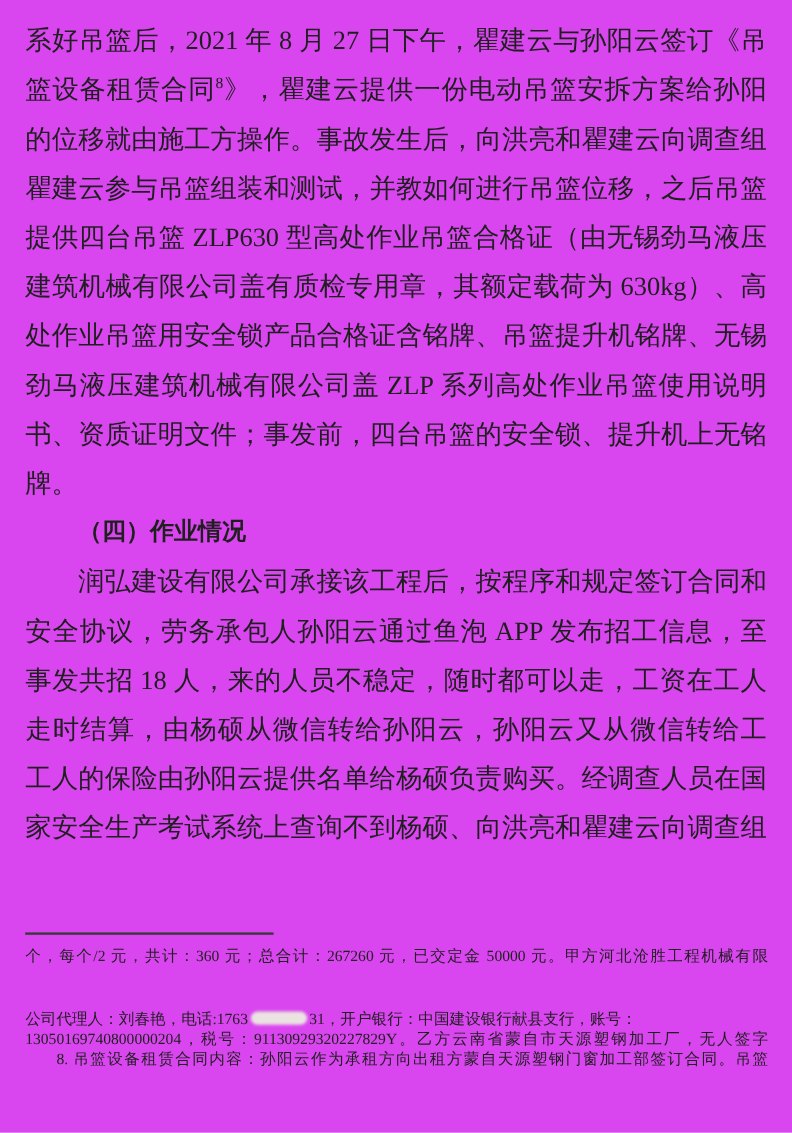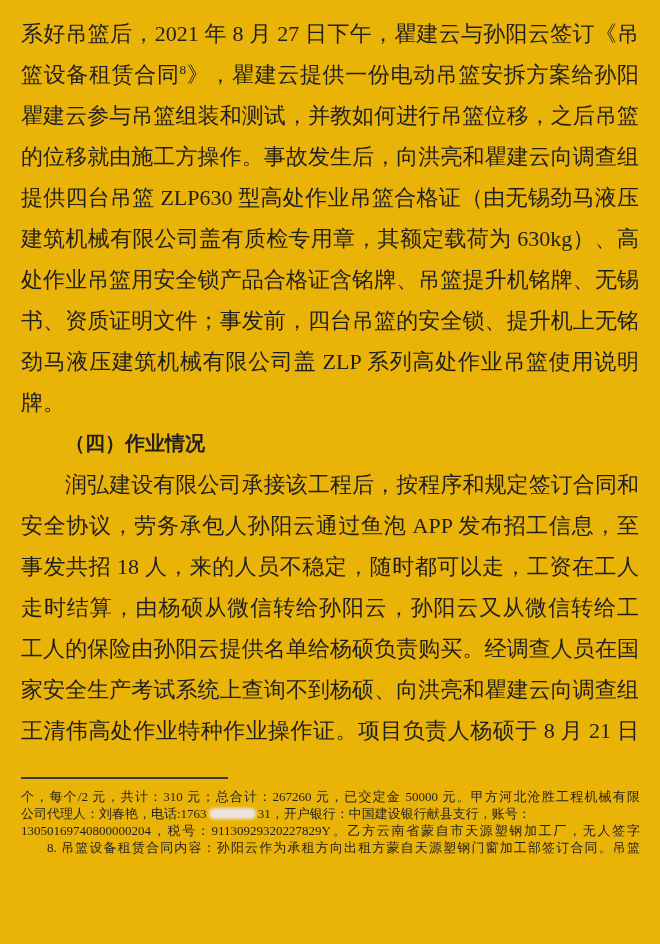--- a/index.html
+++ b/index.html
@@ -1,20 +1,20 @@
 <!DOCTYPE html>
 <html><head>
 <meta charset="utf-8">
 <style>
   html, body { margin: 0; padding: 0; }
   .page {
     position: relative;
     width: 660px;
     height: 944px;
-    background: #eab308;
+    background: #d946ef;
     color: #1f1f1f;
     font-family: "Liberation Serif", "DejaVu Serif", serif;
     overflow: hidden;
   }
   .body-text {
     position: absolute;
     left: 21px;
     right: 21px;
     top: 13px;
     font-size: 22px;
@@ -54,21 +54,21 @@
     border-top: 2px solid #3a3a3a;
     margin-bottom: 9px;
   }
   .fn-line {
     line-height: 17px;
     text-align: justify;
     text-align-last: justify;
     overflow: hidden;
     white-space: nowrap;
   }
-  .fn-line.no-just { text-align-last: left; }
+  .fn-line.no-just { text-align-last: left; margin-top: 35px; }
   .fn-indent { text-indent: 26px; }
   .redacted {
     display: inline-block;
     width: 47px;
     height: 11px;
     background: #ebe3e1;
     border-radius: 6px;
     filter: blur(1.5px);
     vertical-align: baseline;
     margin: 0 2px -1px 2px;
@@ -80,45 +80,44 @@
 <div class="page">
 
   <div class="body-text">
 
     <div class="line">系好吊篮后，2021 年 8 月 27 日下午，瞿建云与孙阳云签订《吊</div>
 
     <div class="line">
       <span>篮设备租赁合同</span><span class="fnref">8</span><span>》，瞿建云提供一份电动吊篮安拆方案给孙阳云，</span>
     </div>
 
+    <div class="line">的位移就由施工方操作。事故发生后，向洪亮和瞿建云向调查组</div>
     <div class="line">瞿建云参与吊篮组装和测试，并教如何进行吊篮位移，之后吊篮</div>
-    <div class="line">的位移就由施工方操作。事故发生后，向洪亮和瞿建云向调查组</div>
     <div class="line">提供四台吊篮 ZLP630 型高处作业吊篮合格证（由无锡劲马液压</div>
     <div class="line">建筑机械有限公司盖有质检专用章，其额定载荷为 630kg）、高</div>
     <div class="line">处作业吊篮用安全锁产品合格证含铭牌、吊篮提升机铭牌、无锡</div>
+    <div class="line">劲马液压建筑机械有限公司盖 ZLP 系列高处作业吊篮使用说明</div>
     <div class="line">书、资质证明文件；事发前，四台吊篮的安全锁、提升机上无铭</div>
-    <div class="line">劲马液压建筑机械有限公司盖 ZLP 系列高处作业吊篮使用说明</div>
     <div class="line no-just">牌。</div>
 
     <div class="section-heading">（四）作业情况</div>
 
     <div class="line indent-2">润弘建设有限公司承接该工程后，按程序和规定签订合同和</div>
     <div class="line">安全协议，劳务承包人孙阳云通过鱼泡 APP 发布招工信息，至</div>
     <div class="line">事发共招 18 人，来的人员不稳定，随时都可以走，工资在工人</div>
     <div class="line">走时结算，由杨硕从微信转给孙阳云，孙阳云又从微信转给工人，</div>
     <div class="line">工人的保险由孙阳云提供名单给杨硕负责购买。经调查人员在国</div>
     <div class="line">家安全生产考试系统上查询不到杨硕、向洪亮和瞿建云向调查组</div>
-    <div class="line">王清伟高处作业特种作业操作证。项目负责人杨硕于 8 月 21 日</div>
 
   </div>
 
   <div class="footnotes">
     <div class="fn-separator"></div>
 
-    <div class="fn-line">个，每个/2 元，共计：310 元；总合计：267260 元，已交定金 50000 元。甲方河北沧胜工程机械有限</div>
+    <div class="fn-line">个，每个/2 元，共计：360 元；总合计：267260 元，已交定金 50000 元。甲方河北沧胜工程机械有限</div>
 
     <div class="fn-line no-just">
       <span>公司代理人：刘春艳，电话:1763</span><span class="redacted"></span><span>31，开户银行：中国建设银行献县支行，账号：</span>
     </div>
 
     <div class="fn-line">13050169740800000204，税号：91130929320227829Y。乙方云南省蒙自市天源塑钢加工厂，无人签字</div>
     <div class="fn-line fn-indent">8. 吊篮设备租赁合同内容：孙阳云作为承租方向出租方蒙自天源塑钢门窗加工部签订合同。吊篮</div>
   </div>
 
 </div>

